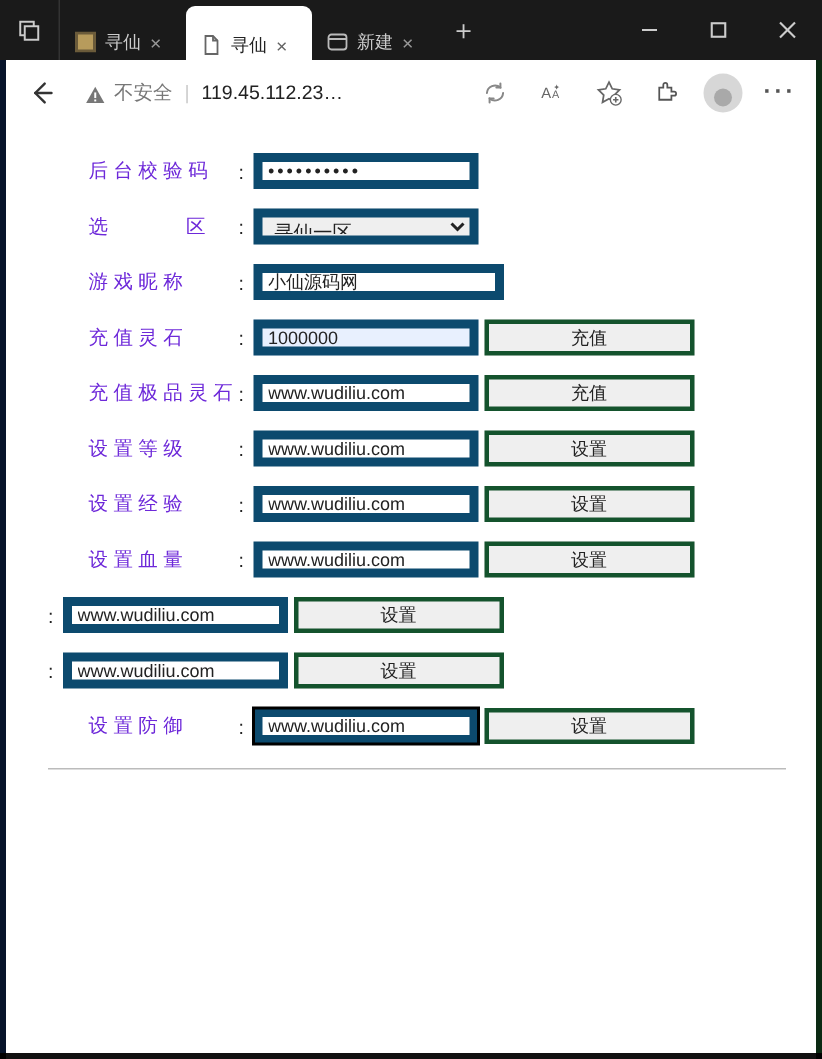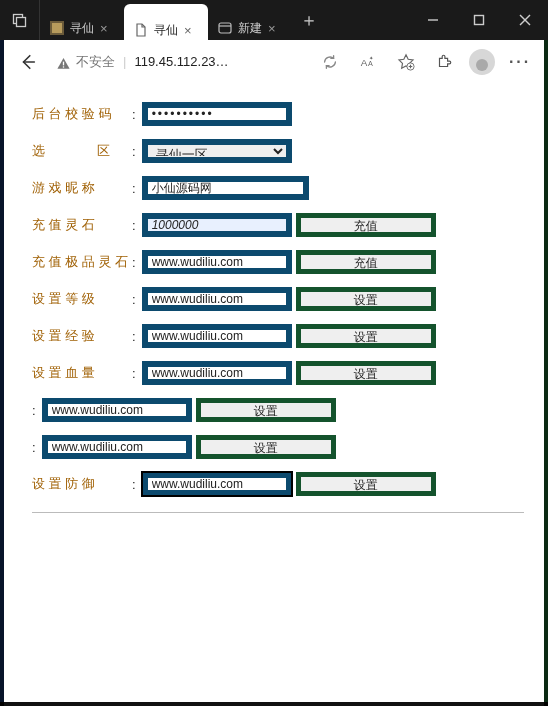--- a/index.html
+++ b/index.html
@@ -82,38 +82,39 @@
     font-size: 13px;
     color:#222;
   }
   .row {
     display:flex; align-items:center; margin-bottom: 13px; gap:4px;
   }
   .label {
     width: 96px;
     letter-spacing: 0px;
     font-size:13px;
-    color:#a16207;
+    color:#6d28d9;
     display:flex;
     white-space:nowrap;
+    margin-left:27px;
   }
   .colon { margin: 0 2px 0 0;}
   input[type=text], input[type=password], select {
     height: 24px; border:6px solid #0c4a6e; padding: 1px 4px;
     font-size:12px; font-family: Arial, sans-serif; color:#222;
     background:#fff;
   }
   input.pw { width:150px; letter-spacing:2px;}
   select.region { width:150px; height:24px; font-size:13px; background:#efefef;}
   input.nick { width:167px;}
   input.mid { width:150px;}
-  input.autofill { background:#e8f0fe;font-style:italic;}
+  input.autofill { background:#e8f0fe;}
   input.focused { outline:2px solid #000; outline-offset:-1px;}
   .btn {
-    width:140px; height:24px; border:5px solid #14532d; background:#efefef;
+    width:140px; height:24px; border:3px solid #14532d; background:#efefef;
     font-size:12px; color:#222; cursor:pointer;
   }
   hr.divider {
     margin-top: 16px; border:none; border-top:1px solid #bbb;
   }
 </style>
 </head>
 <body>
 
 <div class="titlebar">

